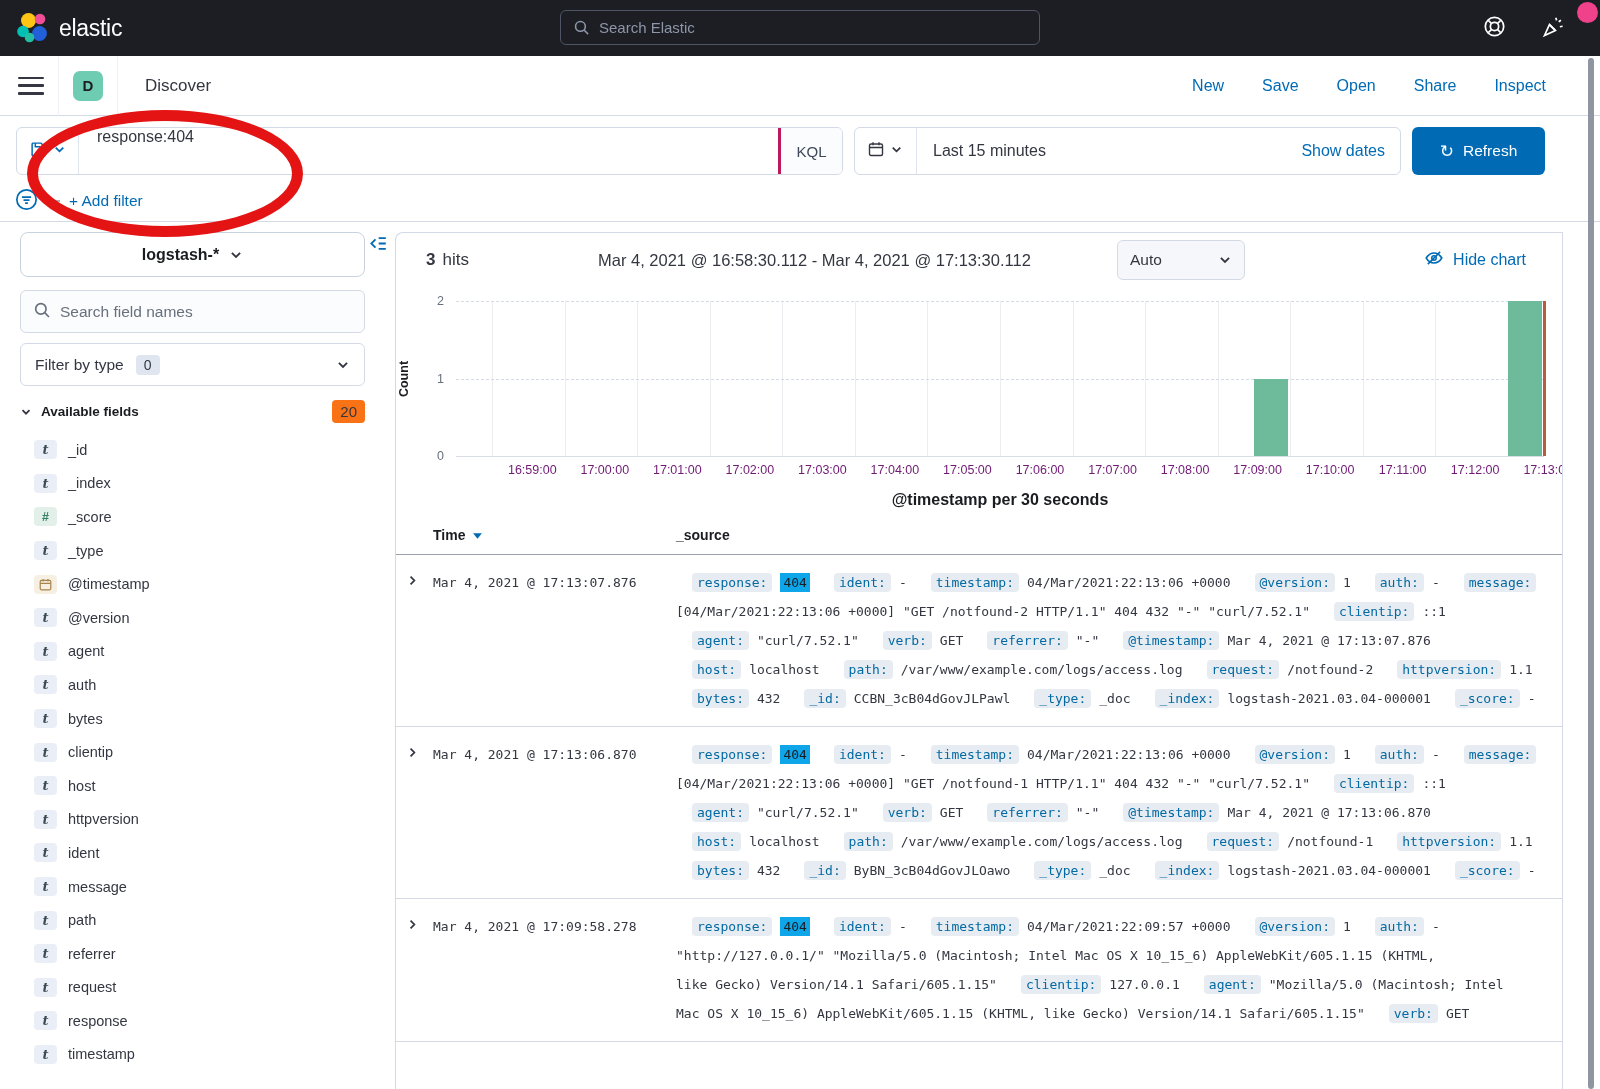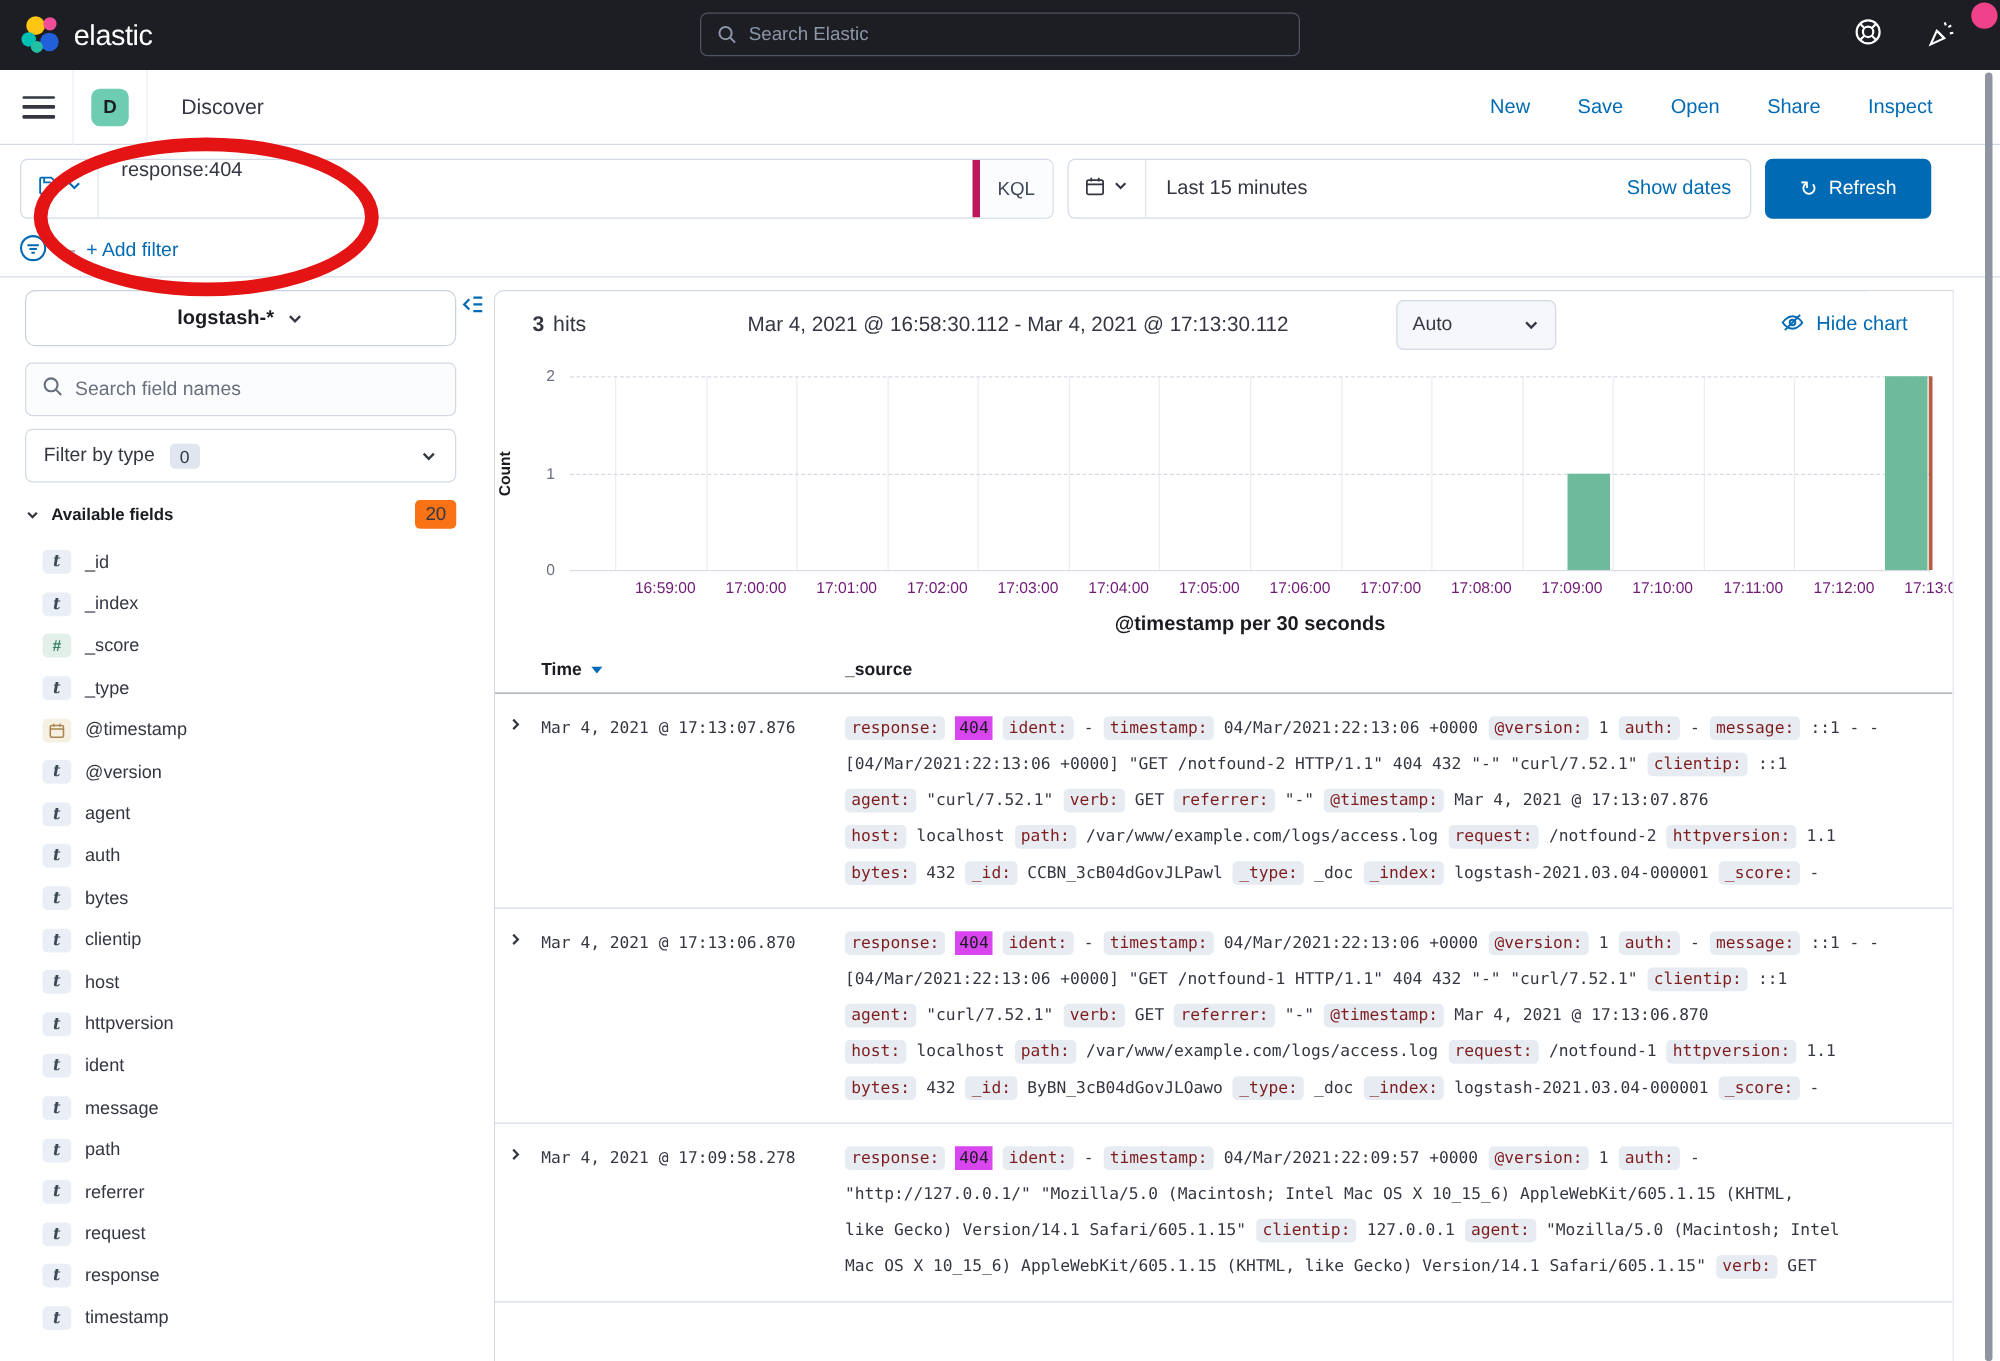--- a/index.html
+++ b/index.html
@@ -26,21 +26,21 @@
   .nav-title { font-size:17px; color:#343741; margin-left:27px; }
   .nav-actions { margin-left:auto; display:flex; gap:38px; padding-right:54px; }
   .nav-link { color:#006bb4; font-size:16px; text-decoration:none; cursor:pointer; }
 
   
   .query-section { position:absolute; left:0; top:116px; width:1600px; height:106px; background:#fff; border-bottom:1px solid #d3dae6; z-index:3; }
   .query-row { position:absolute; left:16px; top:11px; right:55px; height:48px; display:flex; gap:11px; }
   .query-input-wrap { flex:1; border:1px solid #d3dae6; background:#fff; border-radius:6px; display:flex; align-items:flex-start; overflow:hidden; }
   .qseg-left { width:62px; height:100%; border-right:1px solid #e0e5ee; display:flex; align-items:center; justify-content:center; gap:6px; cursor:pointer; }
   .query-text { flex:1; border:none; outline:none; font-size:16px; color:#343741; padding-left:18px; font-family:"Liberation Sans",sans-serif; background:transparent; }
-  .kql-seg { width:64px; height:100%; border-left:6px solid #be185d; display:flex; align-items:center; justify-content:center; font-size:15px; color:#3f4858; cursor:pointer; background:#fbfcfd; }
+  .kql-seg { width:64px; height:100%; border-left:3px solid #be185d; display:flex; align-items:center; justify-content:center; font-size:15px; color:#3f4858; cursor:pointer; background:#fbfcfd; }
   .datepicker { width:547px; border:1px solid #d3dae6; background:#fff; border-radius:6px; display:flex; align-items:center; overflow:hidden; }
   .date-text { font-size:16px; color:#343741; padding-left:16px; flex:1; }
   .show-dates { color:#006bb4; font-size:16px; padding-right:15px; cursor:pointer; }
   .refresh-btn { width:133px; background:#006bb4; border:none; border-radius:6px; color:#fff; font-size:15.5px; display:flex; align-items:center; justify-content:center; gap:9px; cursor:pointer; font-family:"Liberation Sans",sans-serif; }
   .refresh-glyph { font-size:17px; line-height:1; }
   .filter-row { position:absolute; left:15px; top:72px; height:26px; display:flex; align-items:center; gap:9px; }
   .filter-dash { width:13px; height:2px; background:#aab1bd; }
   .add-filter { color:#006bb4; font-size:15.5px; cursor:pointer; }
 
   
@@ -95,22 +95,22 @@
   .doc-table { margin-top:16px; }
   .doc-header { position:relative; height:30px; border-bottom:1px solid #9ba1ab; }
   .col-time { position:absolute; left:37px; top:2px; font-size:14px; font-weight:bold; color:#1a1c21; display:flex; align-items:center; gap:7px; cursor:pointer; }
   .col-source { position:absolute; left:280px; top:2px; font-size:14px; font-weight:bold; color:#1a1c21; }
   .doc-row { display:flex; border-bottom:1px solid #d3dae6; padding:13px 16px 13px 10px; }
   .expand-cell { width:27px; flex:none; padding-top:5px; cursor:pointer; }
   .time-cell { width:243px; flex:none; font-family:"DejaVu Sans Mono",monospace; font-size:13px; color:#343741; line-height:29px; }
   .src-cell { flex:1; overflow:hidden; }
   .src-line { white-space:nowrap; line-height:29px; font-family:"DejaVu Sans Mono",monospace; font-size:13px; color:#343741; }
   .tok { margin-right:8px; }
-  .tok-field { background:#e7ecf3; border-radius:4px; padding:2px 5px; color:#7f1d1d; }
-  .tok-hl { background:#d946ef; padding:2px 3px; color:#1a1c21; }
+  .tok-field { background:#e7ecf3; border-radius:4px; padding:2px 5px; color:#0369a1;margin-left:16px; }
+  .tok-hl { background:#0ea5e9; padding:2px 3px; color:#1a1c21; }
 
   .scrollbar { position:absolute; right:6px; top:58px; bottom:0; width:6px; background:#8f96a1; border-radius:3px; z-index:8; }
   .chev { display:inline-flex; }
 </style>
 </head>
 <body>
 
 <div class="page">
 
   <div class="top-header">

